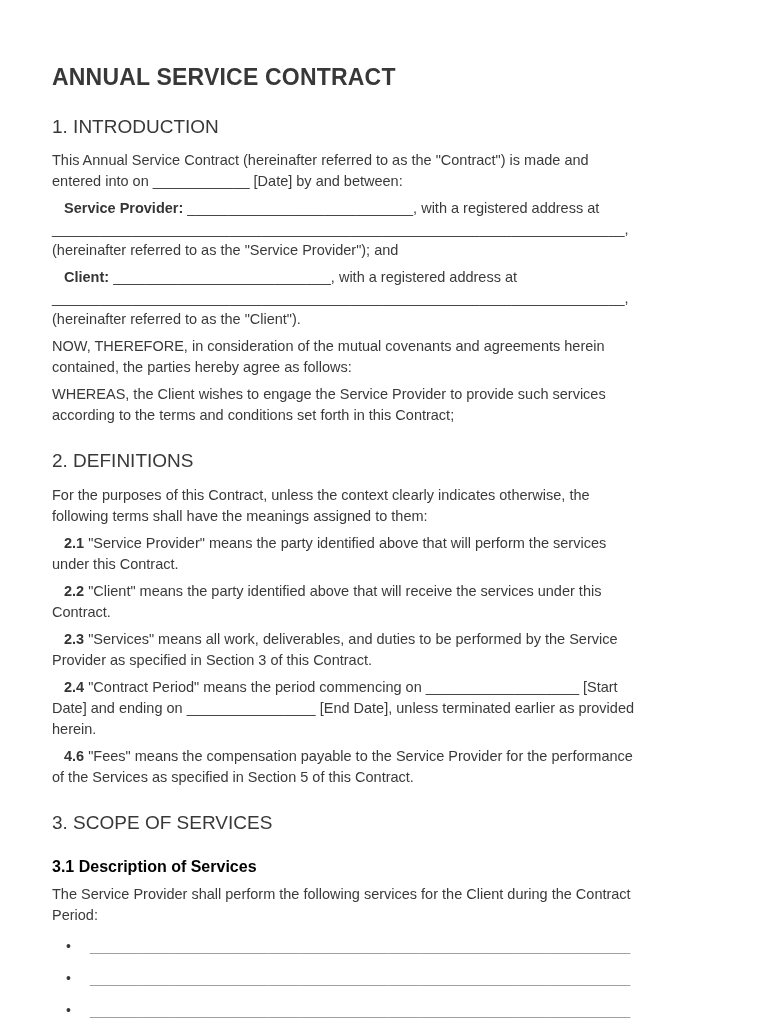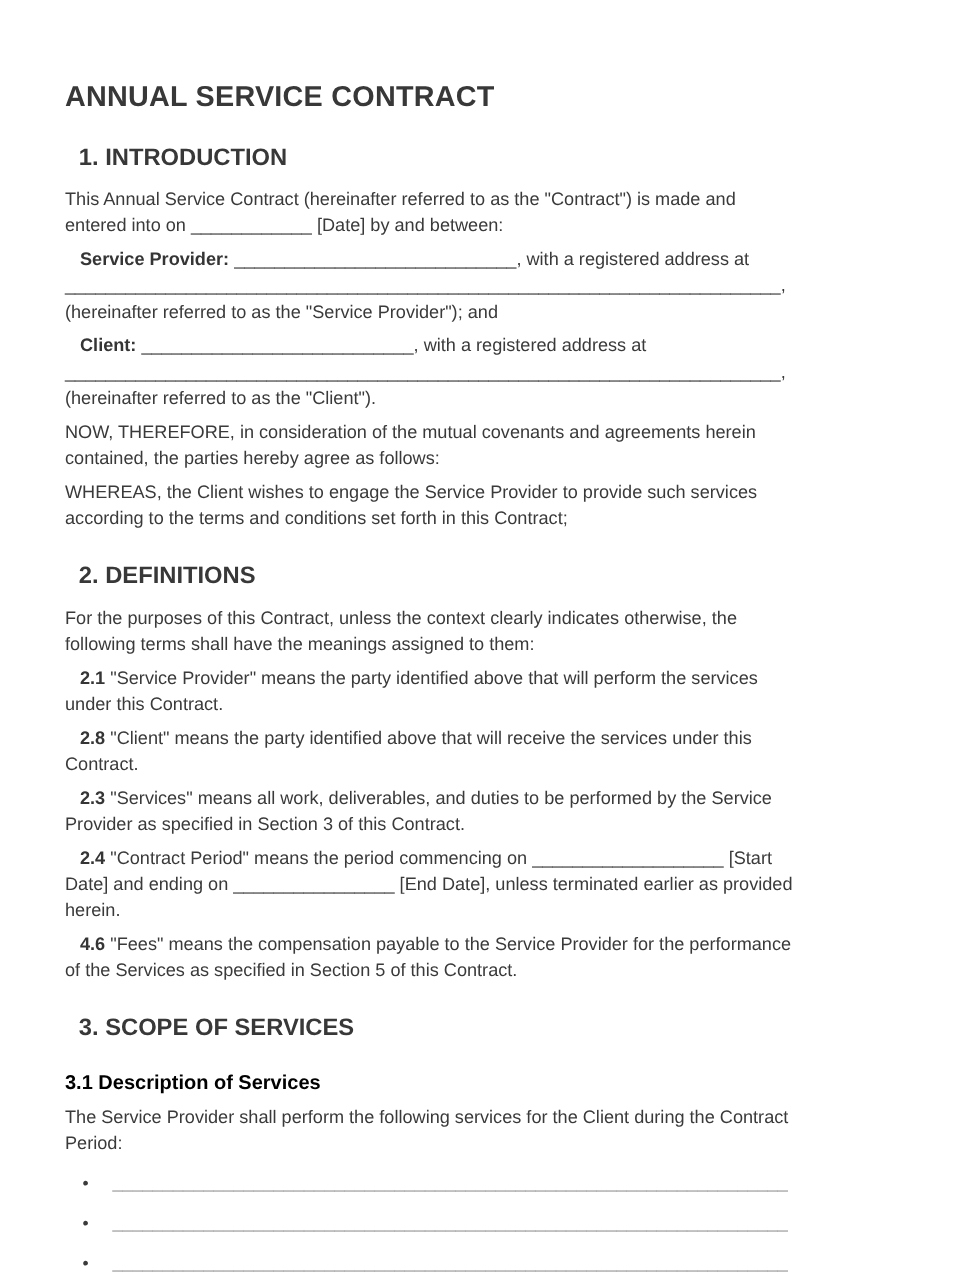--- a/index.html
+++ b/index.html
@@ -17,23 +17,23 @@
     font-size: 23px;
     line-height: 1.2;
     margin: 0 0 14px 0;
     color: #383838;
     letter-spacing: 0.2px;
     font-weight: bold;
   }
   h2.section-heading {
     font-size: 19px;
     line-height: 1.2;
-    margin: 24px 0 12px 11px;
+    margin: 24px 0 12px 0;
     color: #383838;
-    font-weight: bold;
+    font-weight: normal;
   }
   h3.sub-heading {
     font-size: 16px;
     line-height: 1.2;
     margin: 22px 0 8px 0;
     color: #000000;
     font-weight: bold;
   }
   p.body-text {
     font-size: 14.5px;
@@ -85,21 +85,21 @@
   <p class="body-text">NOW, THEREFORE, in consideration of the mutual covenants and agreements herein contained, the parties hereby agree as follows:</p>
 
   <p class="body-text">WHEREAS, the Client wishes to engage the Service Provider to provide such services according to the terms and conditions set forth in this Contract;</p>
 
   <h2 class="section-heading">2. DEFINITIONS</h2>
 
   <p class="body-text">For the purposes of this Contract, unless the context clearly indicates otherwise, the following terms shall have the meanings assigned to them:</p>
 
   <p class="body-text"><strong>2.1</strong><span> "Service Provider" means the party identified above that will perform the services under this Contract.</span></p>
 
-  <p class="body-text"><strong>2.8</strong><span> "Client" means the party identified above that will receive the services under this Contract.</span></p>
+  <p class="body-text"><strong>2.2</strong><span> "Client" means the party identified above that will receive the services under this Contract.</span></p>
 
   <p class="body-text"><strong>2.3</strong><span> "Services" means all work, deliverables, and duties to be performed by the Service Provider as specified in Section 3 of this Contract.</span></p>
 
   <p class="body-text"><strong>2.4</strong><span> "Contract Period" means the period commencing on ___________________ [Start Date] and ending on ________________ [End Date], unless terminated earlier as provided herein.</span></p>
 
   <p class="body-text"><strong>4.6</strong><span> "Fees" means the compensation payable to the Service Provider for the performance of the Services as specified in Section 5 of this Contract.</span></p>
 
   <h2 class="section-heading">3. SCOPE OF SERVICES</h2>
 
   <h3 class="sub-heading">3.1 Description of Services</h3>

